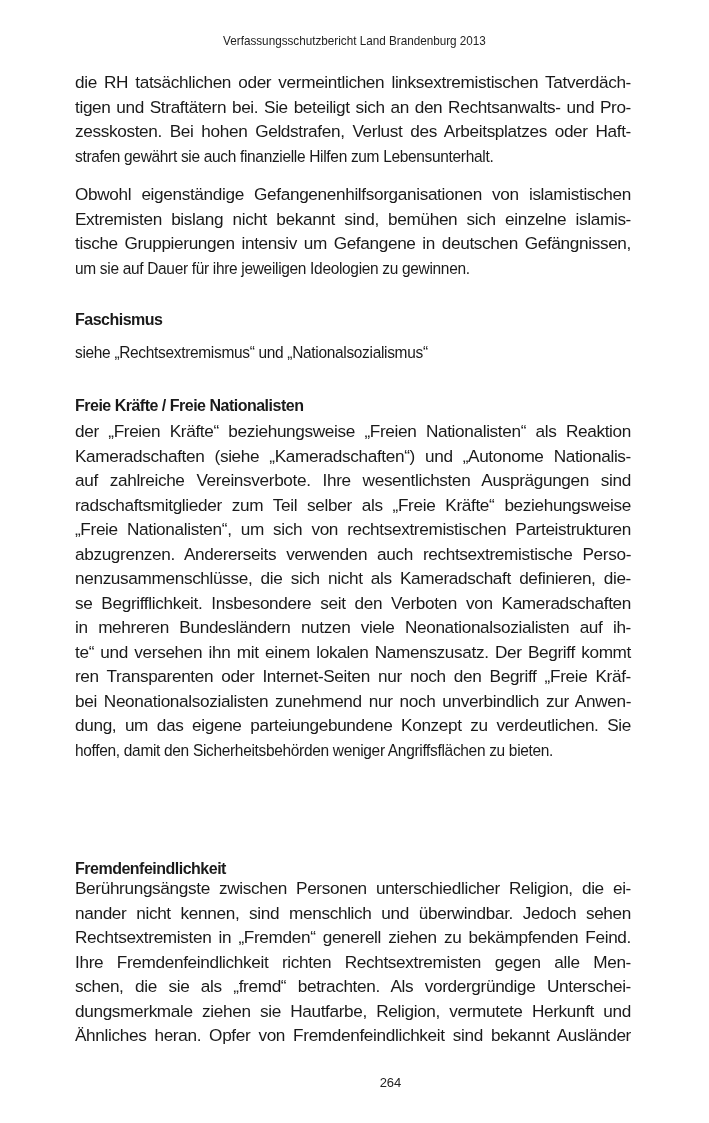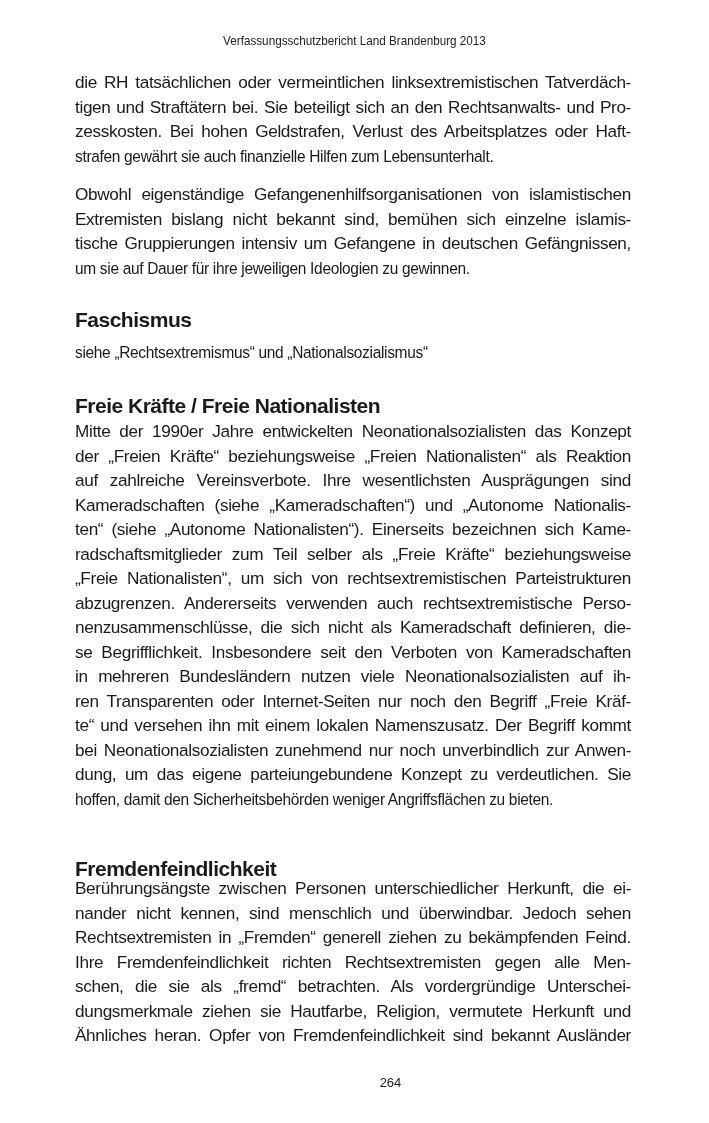--- a/index.html
+++ b/index.html
@@ -14,21 +14,21 @@
       font-family: "Liberation Sans", sans-serif; font-size: 13px; color: #222; padding-left: 36px;
     }
     .content { position: absolute; left: 75px; top: 70px; width: 556px; }
     .line {
       font-family: "Liberation Sans", sans-serif; font-size: 17.2px;
       height: 24.5px; line-height: 24.5px; white-space: nowrap;
       transform-origin: left center; letter-spacing: -0.35px; word-spacing: 0px;
     }
     .justify { text-align: justify; text-align-last: justify; }
     .heading {
-      font-family: "Liberation Sans", sans-serif; font-size: 21px; font-weight: bold;
+      font-family: "Liberation Sans", sans-serif; font-size: 16px; font-weight: bold;
       height: 24.5px; line-height: 24.5px; letter-spacing: -0.5px; white-space: nowrap;
     }
     .para { margin: 0; }
   </style>
 </head>
 <body>
 
 <div class="running-head">Verfassungsschutzbericht Land Brandenburg 2013</div>
 
 <div class="content">
@@ -47,41 +47,39 @@
     <div class="line" style="transform: scaleX(0.9);">um sie auf Dauer für ihre jeweiligen Ideologien zu gewinnen.</div>
   </div>
 
   <div class="heading" style="position:absolute;top:238px;">Faschismus</div>
   <div class="para" style="top:270px;position:absolute;width:556px;">
     <div class="line" style="transform: scaleX(0.9);">siehe „Rechtsextremismus“ und „Nationalsozialismus“</div>
   </div>
 
   <div class="heading" style="position:absolute;top:324px;">Freie Kräfte / Freie Nationalisten</div>
   <div class="para" style="top:349px;position:absolute;width:556px;">
-    <div class="line justify">Mitte der 1990er Jahre entwickelten Neonationalsozialisten das Konzept</div>
     <div class="line justify">der „Freien Kräfte“ beziehungsweise „Freien Nationalisten“ als Reaktion</div>
+    <div class="line justify">Kameradschaften (siehe „Kameradschaften“) und „Autonome Nationalis-</div>
     <div class="line justify">auf zahlreiche Vereinsverbote. Ihre wesentlichsten Ausprägungen sind</div>
-    <div class="line justify">Kameradschaften (siehe „Kameradschaften“) und „Autonome Nationalis-</div>
-    <div class="line justify">ten“ (siehe „Autonome Nationalisten“). Einerseits bezeichnen sich Kame-</div>
     <div class="line justify">radschaftsmitglieder zum Teil selber als „Freie Kräfte“ beziehungsweise</div>
     <div class="line justify">„Freie Nationalisten“, um sich von rechtsextremistischen Parteistrukturen</div>
     <div class="line justify">abzugrenzen. Andererseits verwenden auch rechtsextremistische Perso-</div>
     <div class="line justify">nenzusammenschlüsse, die sich nicht als Kameradschaft definieren, die-</div>
     <div class="line justify">se Begrifflichkeit. Insbesondere seit den Verboten von Kameradschaften</div>
     <div class="line justify">in mehreren Bundesländern nutzen viele Neonationalsozialisten auf ih-</div>
+    <div class="line justify">te“ und versehen ihn mit einem lokalen Namenszusatz. Der Begriff kommt</div>
     <div class="line justify">ren Transparenten oder Internet-Seiten nur noch den Begriff „Freie Kräf-</div>
-    <div class="line justify">te“ und versehen ihn mit einem lokalen Namenszusatz. Der Begriff kommt</div>
     <div class="line justify">bei Neonationalsozialisten zunehmend nur noch unverbindlich zur Anwen-</div>
     <div class="line justify">dung, um das eigene parteiungebundene Konzept zu verdeutlichen. Sie</div>
     <div class="line" style="transform: scaleX(0.9);">hoffen, damit den Sicherheitsbehörden weniger Angriffsflächen zu bieten.</div>
   </div>
 
   <div class="heading" style="position:absolute;top:775px;margin-top:12px;">Fremdenfeindlichkeit</div>
   <div class="para" style="top:806px;position:absolute;width:556px;">
-    <div class="line justify">Berührungsängste zwischen Personen unterschiedlicher Herkunft, die ei-</div>
+    <div class="line justify">Berührungsängste zwischen Personen unterschiedlicher Religion, die ei-</div>
     <div class="line justify">nander nicht kennen, sind menschlich und überwindbar. Jedoch sehen</div>
     <div class="line justify">Rechtsextremisten in „Fremden“ generell ziehen zu bekämpfenden Feind.</div>
     <div class="line justify">Ihre Fremdenfeindlichkeit richten Rechtsextremisten gegen alle Men-</div>
     <div class="line justify">schen, die sie als „fremd“ betrachten. Als vordergründige Unterschei-</div>
     <div class="line justify">dungsmerkmale ziehen sie Hautfarbe, Religion, vermutete Herkunft und</div>
     <div class="line justify">Ähnliches heran. Opfer von Fremdenfeindlichkeit sind bekannt Ausländer</div>
   </div>
 </div>
 
 <div class="page-number">264</div>

